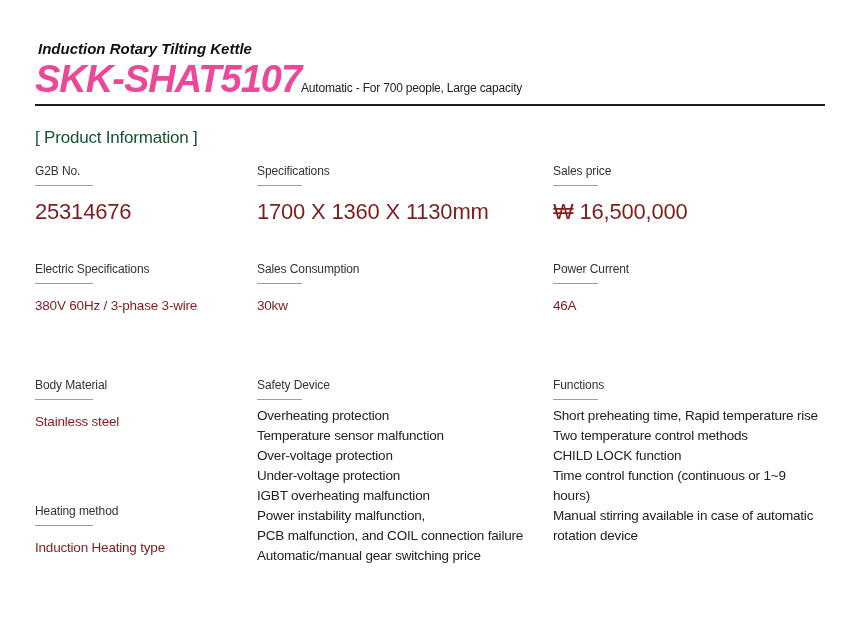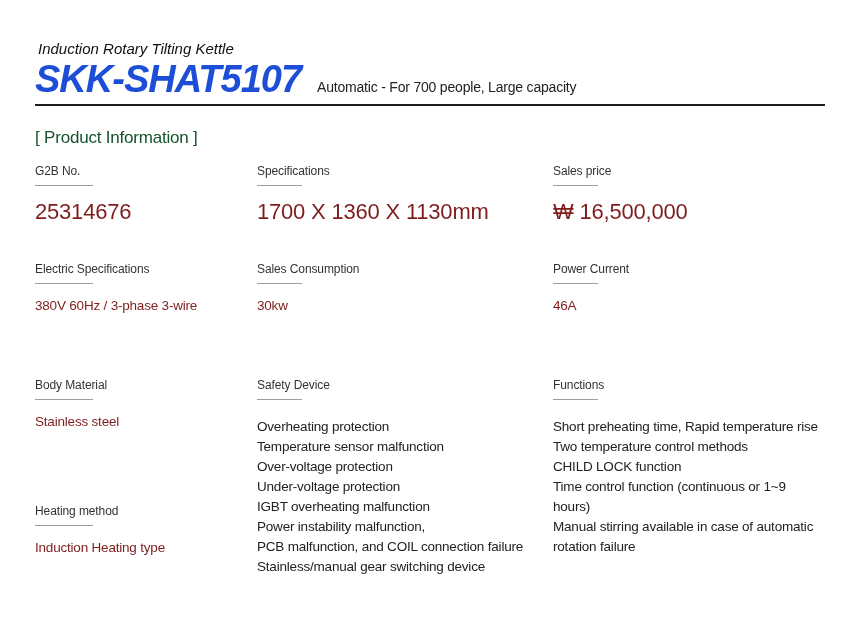--- a/index.html
+++ b/index.html
@@ -9,39 +9,38 @@
     height: 639px;
     font-family: "Liberation Sans", "DejaVu Sans", sans-serif;
     color: #2b2b2b;
     overflow: hidden;
   }
   .page { padding: 40px 35px 0 35px; }
 
   
   .category {
     font-size: 15px;
-    font-weight: normal;
+    font-weight: bold;
     font-style: italic;
     color: #111111;
     line-height: 17px;
     padding-left: 3px;
   }
   .model-row { display: flex; align-items: baseline; margin-top: 1px; }
   .model {
     font-size: 38px;
     font-weight: 900;
     font-style: italic;
-    color: #1d4ed8;
+    color: #ec4899;
     letter-spacing: -1px;
     line-height: 42px;
   }
   .subtitle {
-    font-size: 14px;
+    font-size: 12px;
     color: #222222;
-    margin-left: 16px;
     letter-spacing: -0.2px;
   }
   .divider {
     border-bottom: 2px solid #1c1c1c;
     margin-top: 4px;
   }
 
   
   .section-title {
     margin-top: 22px;
@@ -82,21 +81,21 @@
     letter-spacing: -0.2px;
     line-height: 26px;
   }
   .small-value {
     margin-top: 12px;
     font-size: 13.5px;
     color: #7f1d1d;
     letter-spacing: -0.2px;
     line-height: 20px;
   }
-  .list { margin-top: 17px; }
+  .list { margin-top: 6px; }
   .list-line {
     font-size: 13.5px;
     color: #222222;
     letter-spacing: -0.2px;
     line-height: 20px;
   }
   .block2 { margin-top: 72px; }
 </style>
 </head>
 <body>
@@ -169,31 +168,31 @@
       <div class="field-label">Safety Device</div>
       <div class="field-underline u-narrow"></div>
       <div class="list">
         <div class="list-line">Overheating protection</div>
         <div class="list-line">Temperature sensor malfunction</div>
         <div class="list-line">Over-voltage protection</div>
         <div class="list-line">Under-voltage protection</div>
         <div class="list-line">IGBT overheating malfunction</div>
         <div class="list-line">Power instability malfunction,</div>
         <div class="list-line">PCB malfunction, and COIL connection failure</div>
-        <div class="list-line">Stainless/manual gear switching device</div>
+        <div class="list-line">Automatic/manual gear switching price</div>
       </div>
     </div>
 
     <div>
       <div class="field-label">Functions</div>
       <div class="field-underline u-narrow"></div>
       <div class="list">
         <div class="list-line">Short preheating time, Rapid temperature rise</div>
         <div class="list-line">Two temperature control methods</div>
         <div class="list-line">CHILD LOCK function</div>
         <div class="list-line">Time control function (continuous or 1~9 hours)</div>
         <div class="list-line">Manual stirring available in case of automatic</div>
-        <div class="list-line">rotation failure</div>
+        <div class="list-line">rotation device</div>
       </div>
     </div>
 
   </div>
 </div>
 
 </body></html>

